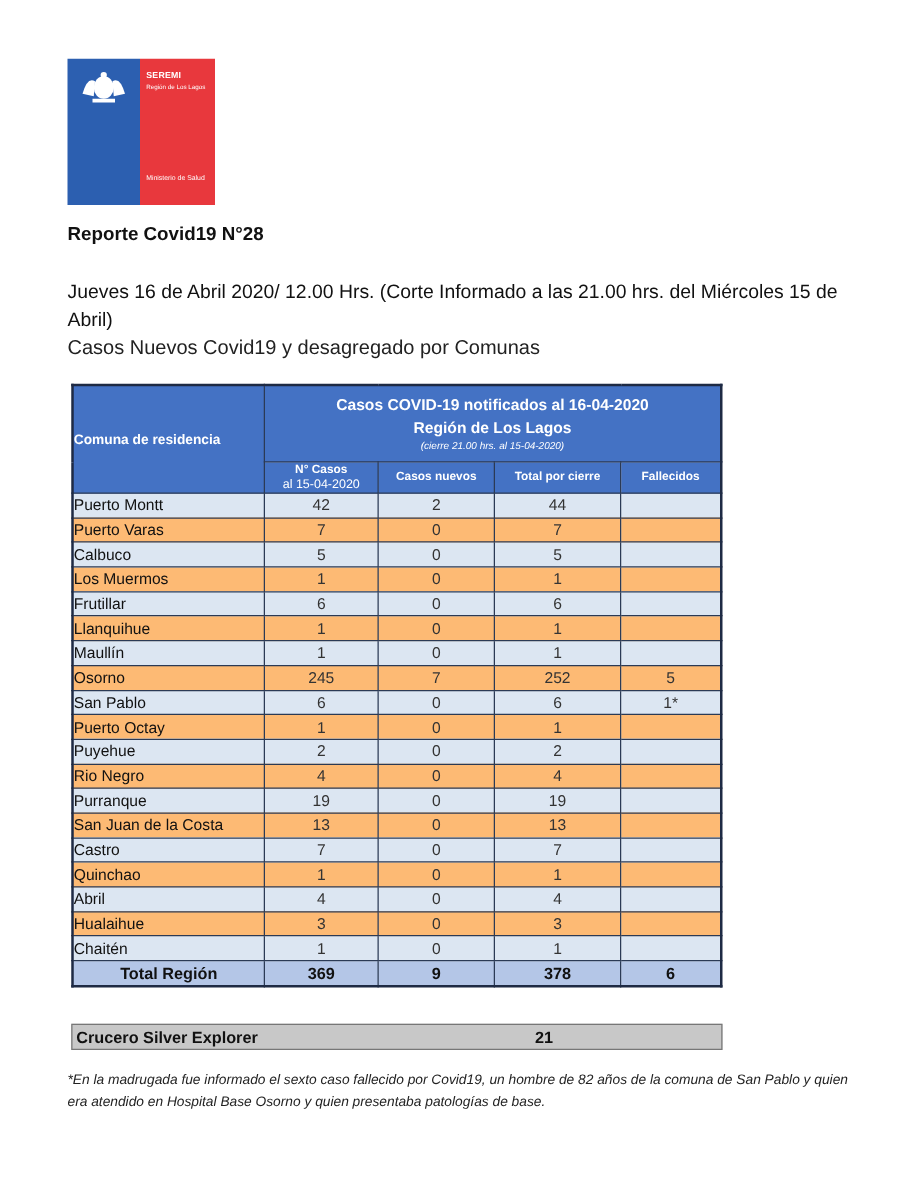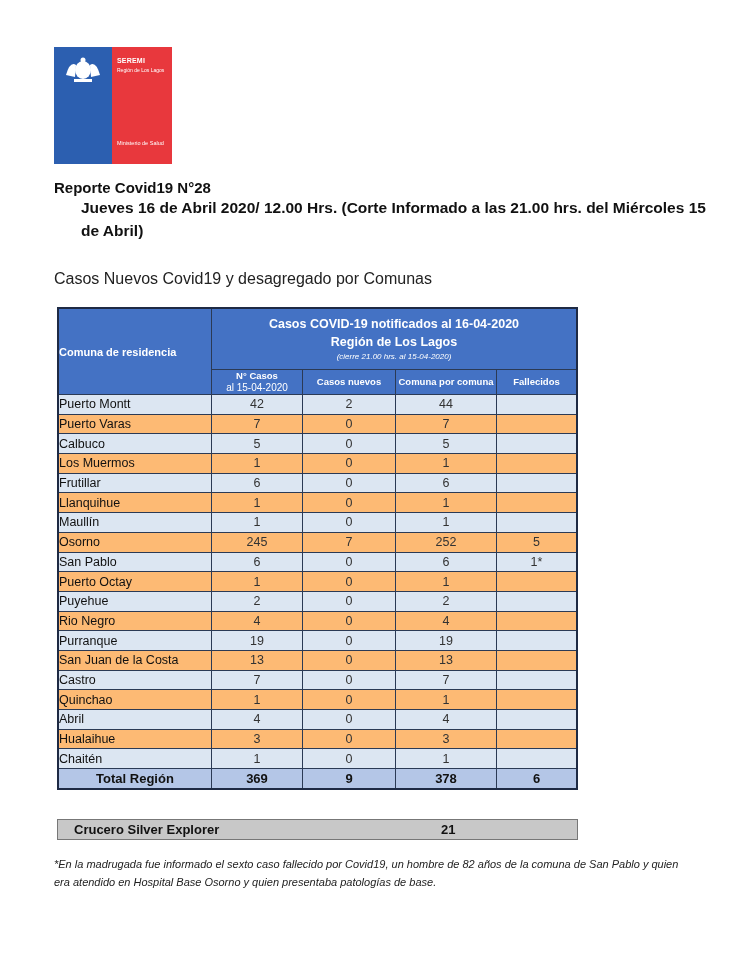--- a/index.html
+++ b/index.html
@@ -5,38 +5,38 @@
   html, body { margin:0; padding:0; background:#ffffff; }
   body { width:732px; height:960px; position:relative; overflow:hidden; font-family:"Liberation Sans", sans-serif; color:#111; }
   .logo { position:absolute; left:54px; top:47px; width:118px; height:117px; display:flex; }
   .logo-blue { width:58px; height:100%; background:#2c5fb0; position:relative; }
   .logo-red { flex:1; background:#e8383d; position:relative; color:#fff; }
   .logo-emblem { position:absolute; left:8px; top:8px; width:42px; height:32px; }
   .logo-seremi { position:absolute; left:5px; top:10px; font-size:7px; font-weight:bold; letter-spacing:0.2px; }
   .logo-region { position:absolute; left:5px; top:20px; font-size:5px; }
   .logo-min { position:absolute; left:5px; top:93px; font-size:5.5px; line-height:7px; width:54px; }
   .title1 { position:absolute; left:54px; top:179px; font-size:15px; font-weight:bold; }
-  .title2 { position:absolute; left:54px; top:196px; width:640px; font-size:15.5px; font-weight:bold; line-height:23px;margin-left:27px; }
+  .title2 { position:absolute; left:54px; top:222px; width:640px; font-size:15.5px; font-weight:normal; line-height:23px; }
   .subtitle { position:absolute; left:54px; top:270px; font-size:16px; color:#222; }
   table.main { position:absolute; left:57px; top:307px; border-collapse:collapse; width:521px; font-size:12.5px; }
   table.main td, table.main th { border:1px solid #2b3a55; padding:0; height:18.7px; }
   table.main { border:2px solid #1e2a44; }
   th.hdr { background:#4472c4; color:#fff; font-weight:bold;margin-top:42px; }
   th.hdr-left { width:152px; font-size:11px; text-align:left; padding-left:6px; }
   .hdr-title { font-size:12.5px; line-height:18px; }
   .hdr-sub { font-size:8px; font-style:italic; font-weight:normal; line-height:12px; }
   th.col { font-size:9.5px; height:30px; line-height:12px; }
   .col-light { font-weight:normal; font-size:10px; }
   td.name { text-align:left; padding-left:3px; border-right:1.5px solid #2b3a55; }
   td.num { text-align:center; color:#333; }
   tr.alt td { background:#dce6f2;margin-left:20px; }
   tr.plain td { background:#fdba74;margin-left:36px; }
   tr.total td { background:#b4c6e7; font-weight:bold; color:#111; font-size:13px; height:19px;text-align:center; }
   .cruise { position:absolute; left:57px; top:819px; width:519px; height:19px; background:#c8c8c8; border:1.5px solid #777; display:flex; align-items:center; font-weight:bold; font-size:13px; }
-  .cruise-name { padding-left:16px; width:331px; }
+  .cruise-name { padding-left:3px; width:331px; }
   .cruise-val { width:40px; text-align:left;margin-left:36px; }
   .footnote { position:absolute; left:54px; top:855px; width:640px; font-size:11px; font-style:italic; line-height:18px; color:#222; }
 </style>
 </head>
 <body>
 
 <div class="logo">
   <div class="logo-blue">
     <svg class="logo-emblem" viewBox="0 0 42 32">
       <ellipse cx="21" cy="15" rx="8" ry="9" fill="#fff"></ellipse>
@@ -66,21 +66,21 @@
         <div class="hdr-title">Región de Los Lagos</div>
         <div class="hdr-sub">(cierre 21.00 hrs. al 15-04-2020)</div>
       </th>
     </tr>
     <tr>
       <th class="hdr col" style="width:90px;">
         <div>N° Casos</div>
         <div class="col-light">al 15-04-2020</div>
       </th>
       <th class="hdr col" style="width:92px;">Casos nuevos</th>
-      <th class="hdr col" style="width:100px;">Comuna por comuna</th>
+      <th class="hdr col" style="width:100px;">Total por cierre</th>
       <th class="hdr col">Fallecidos</th>
     </tr>
   </thead>
   <tbody id="rows">
       <tr class="alt">
         <td class="name">Puerto Montt</td>
         <td class="num">42</td>
         <td class="num">2</td>
         <td class="num">44</td>
         <td class="num"></td>

